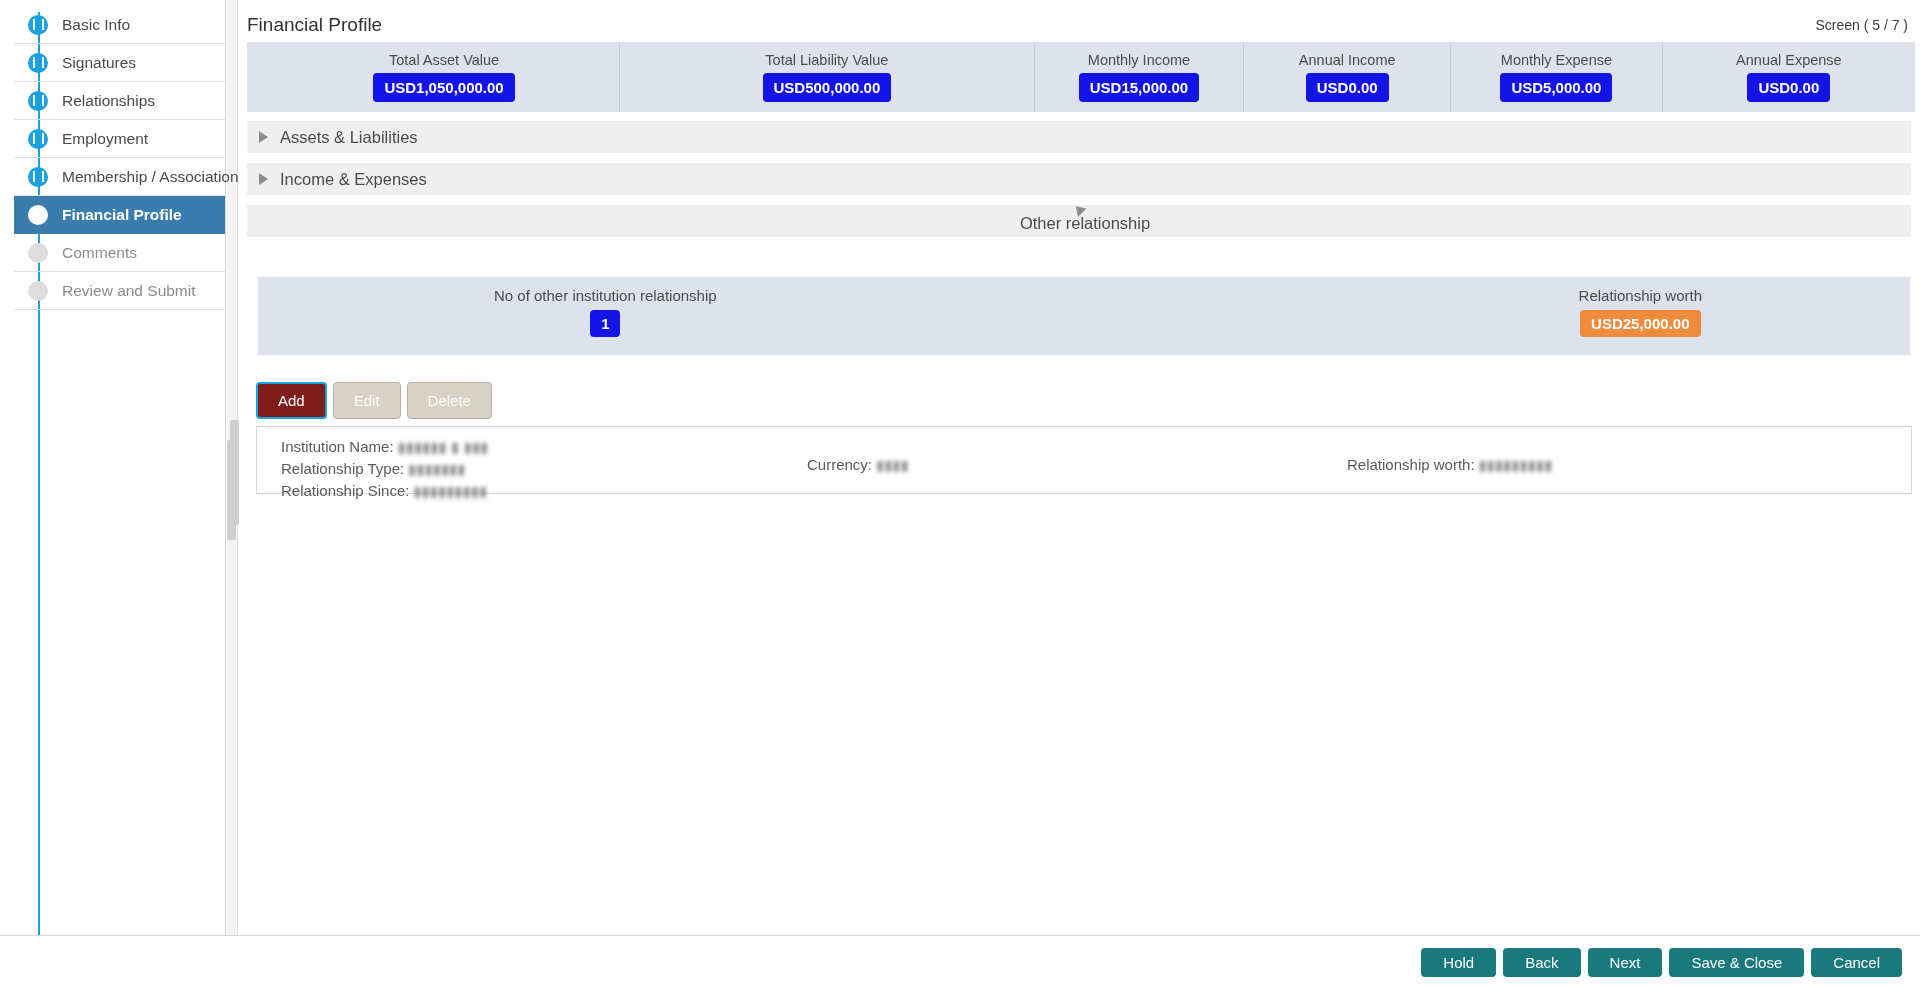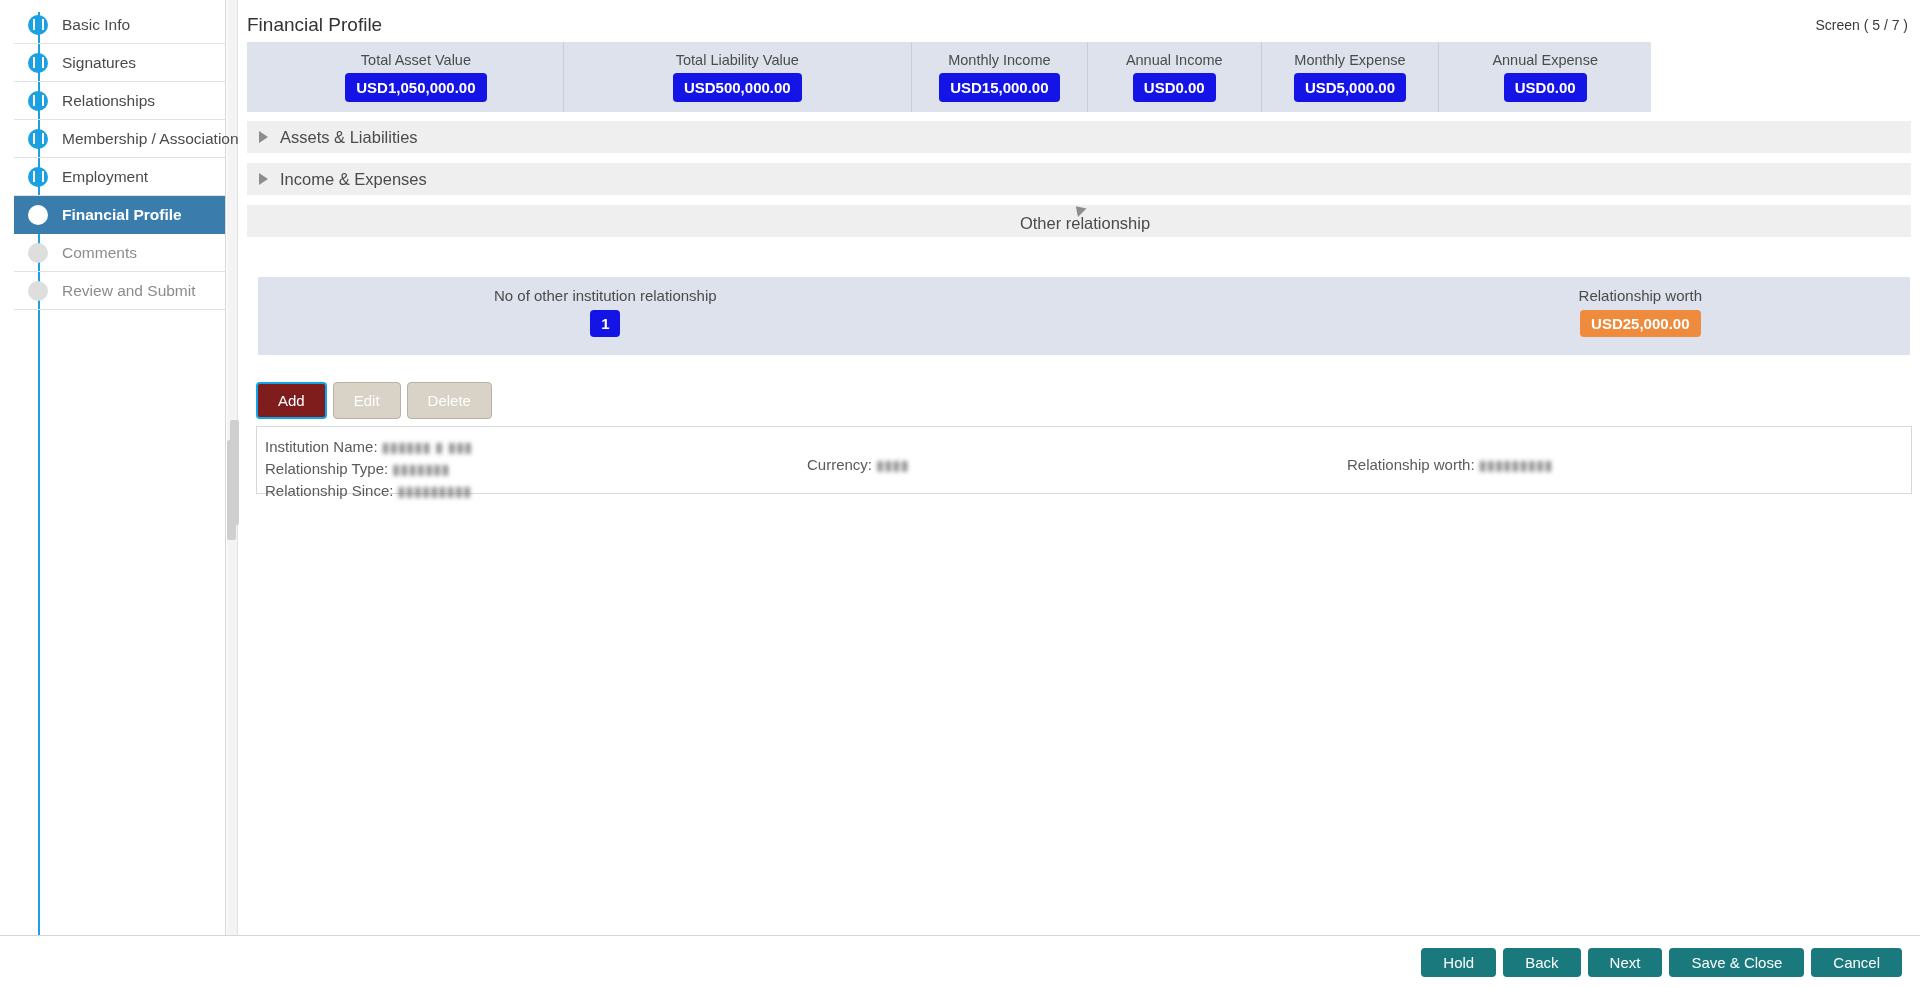--- a/index.html
+++ b/index.html
@@ -90,21 +90,21 @@
     display: inline-block;
   }
   .screen-count {
     position: absolute; right: 12px; top: 17px;
     font-size: 14px; color: #3a3a3a;
   }
 
   
   .summary {
     position: absolute; left: 8px; top: 42px;
-    width: 1404px; height: 70px;
+    width: 1668px; height: 70px;
     background: #dde2ec;
     display: flex;
     padding-left: 22px;
   }
   .sum-cell {
     display: flex; flex-direction: column;
     align-items: center; justify-content: center;
     border-right: 1px solid #c6cede;
     height: 100%;
   }
@@ -179,21 +179,21 @@
   .btn-dis { background: #d8d2c7; color: #ffffff; border: 1px solid #b8b2a6; }
 
   .detail-card {
     position: absolute; left: 256px; top: 426px;
     width: 1656px; height: 68px;
     border: 1px solid #d9d9d9;
     background: #ffffff;
     padding: 11px 14px;
   }
   .dc-col { position: absolute; }
-  .dc-col.c1 { left: 8px; top: 9px; }
+  .dc-col.c1 { left: 24px; top: 9px; }
   .dc-col.c2 { left: 550px; top: 27px; }
   .dc-col.c3 { left: 1090px; top: 27px; }
   .dc-line { font-size: 15px; color: #5a5a5a; line-height: 21px; white-space: nowrap; }
   .redact {
     display: inline-block;
     color: #8a8a8a;
     filter: blur(2.2px);
     letter-spacing: 0.5px;
     font-size: 14px;
     vertical-align: baseline;
@@ -235,25 +235,25 @@
       <li class="wiz-item">
         <span class="wiz-bullet"></span>
         <span class="wiz-label">Signatures</span>
       </li>
       <li class="wiz-item">
         <span class="wiz-bullet"></span>
         <span class="wiz-label">Relationships</span>
       </li>
       <li class="wiz-item">
         <span class="wiz-bullet"></span>
+        <span class="wiz-label">Employment</span>
+      </li>
+      <li class="wiz-item">
+        <span class="wiz-bullet"></span>
         <span class="wiz-label">Membership / Association</span>
-      </li>
-      <li class="wiz-item">
-        <span class="wiz-bullet"></span>
-        <span class="wiz-label">Employment</span>
       </li>
       <li class="wiz-item active">
         <span class="wiz-bullet plain"></span>
         <span class="wiz-label">Financial Profile</span>
       </li>
       <li class="wiz-item muted">
         <span class="wiz-bullet muted"></span>
         <span class="wiz-label">Comments</span>
       </li>
       <li class="wiz-item muted">

